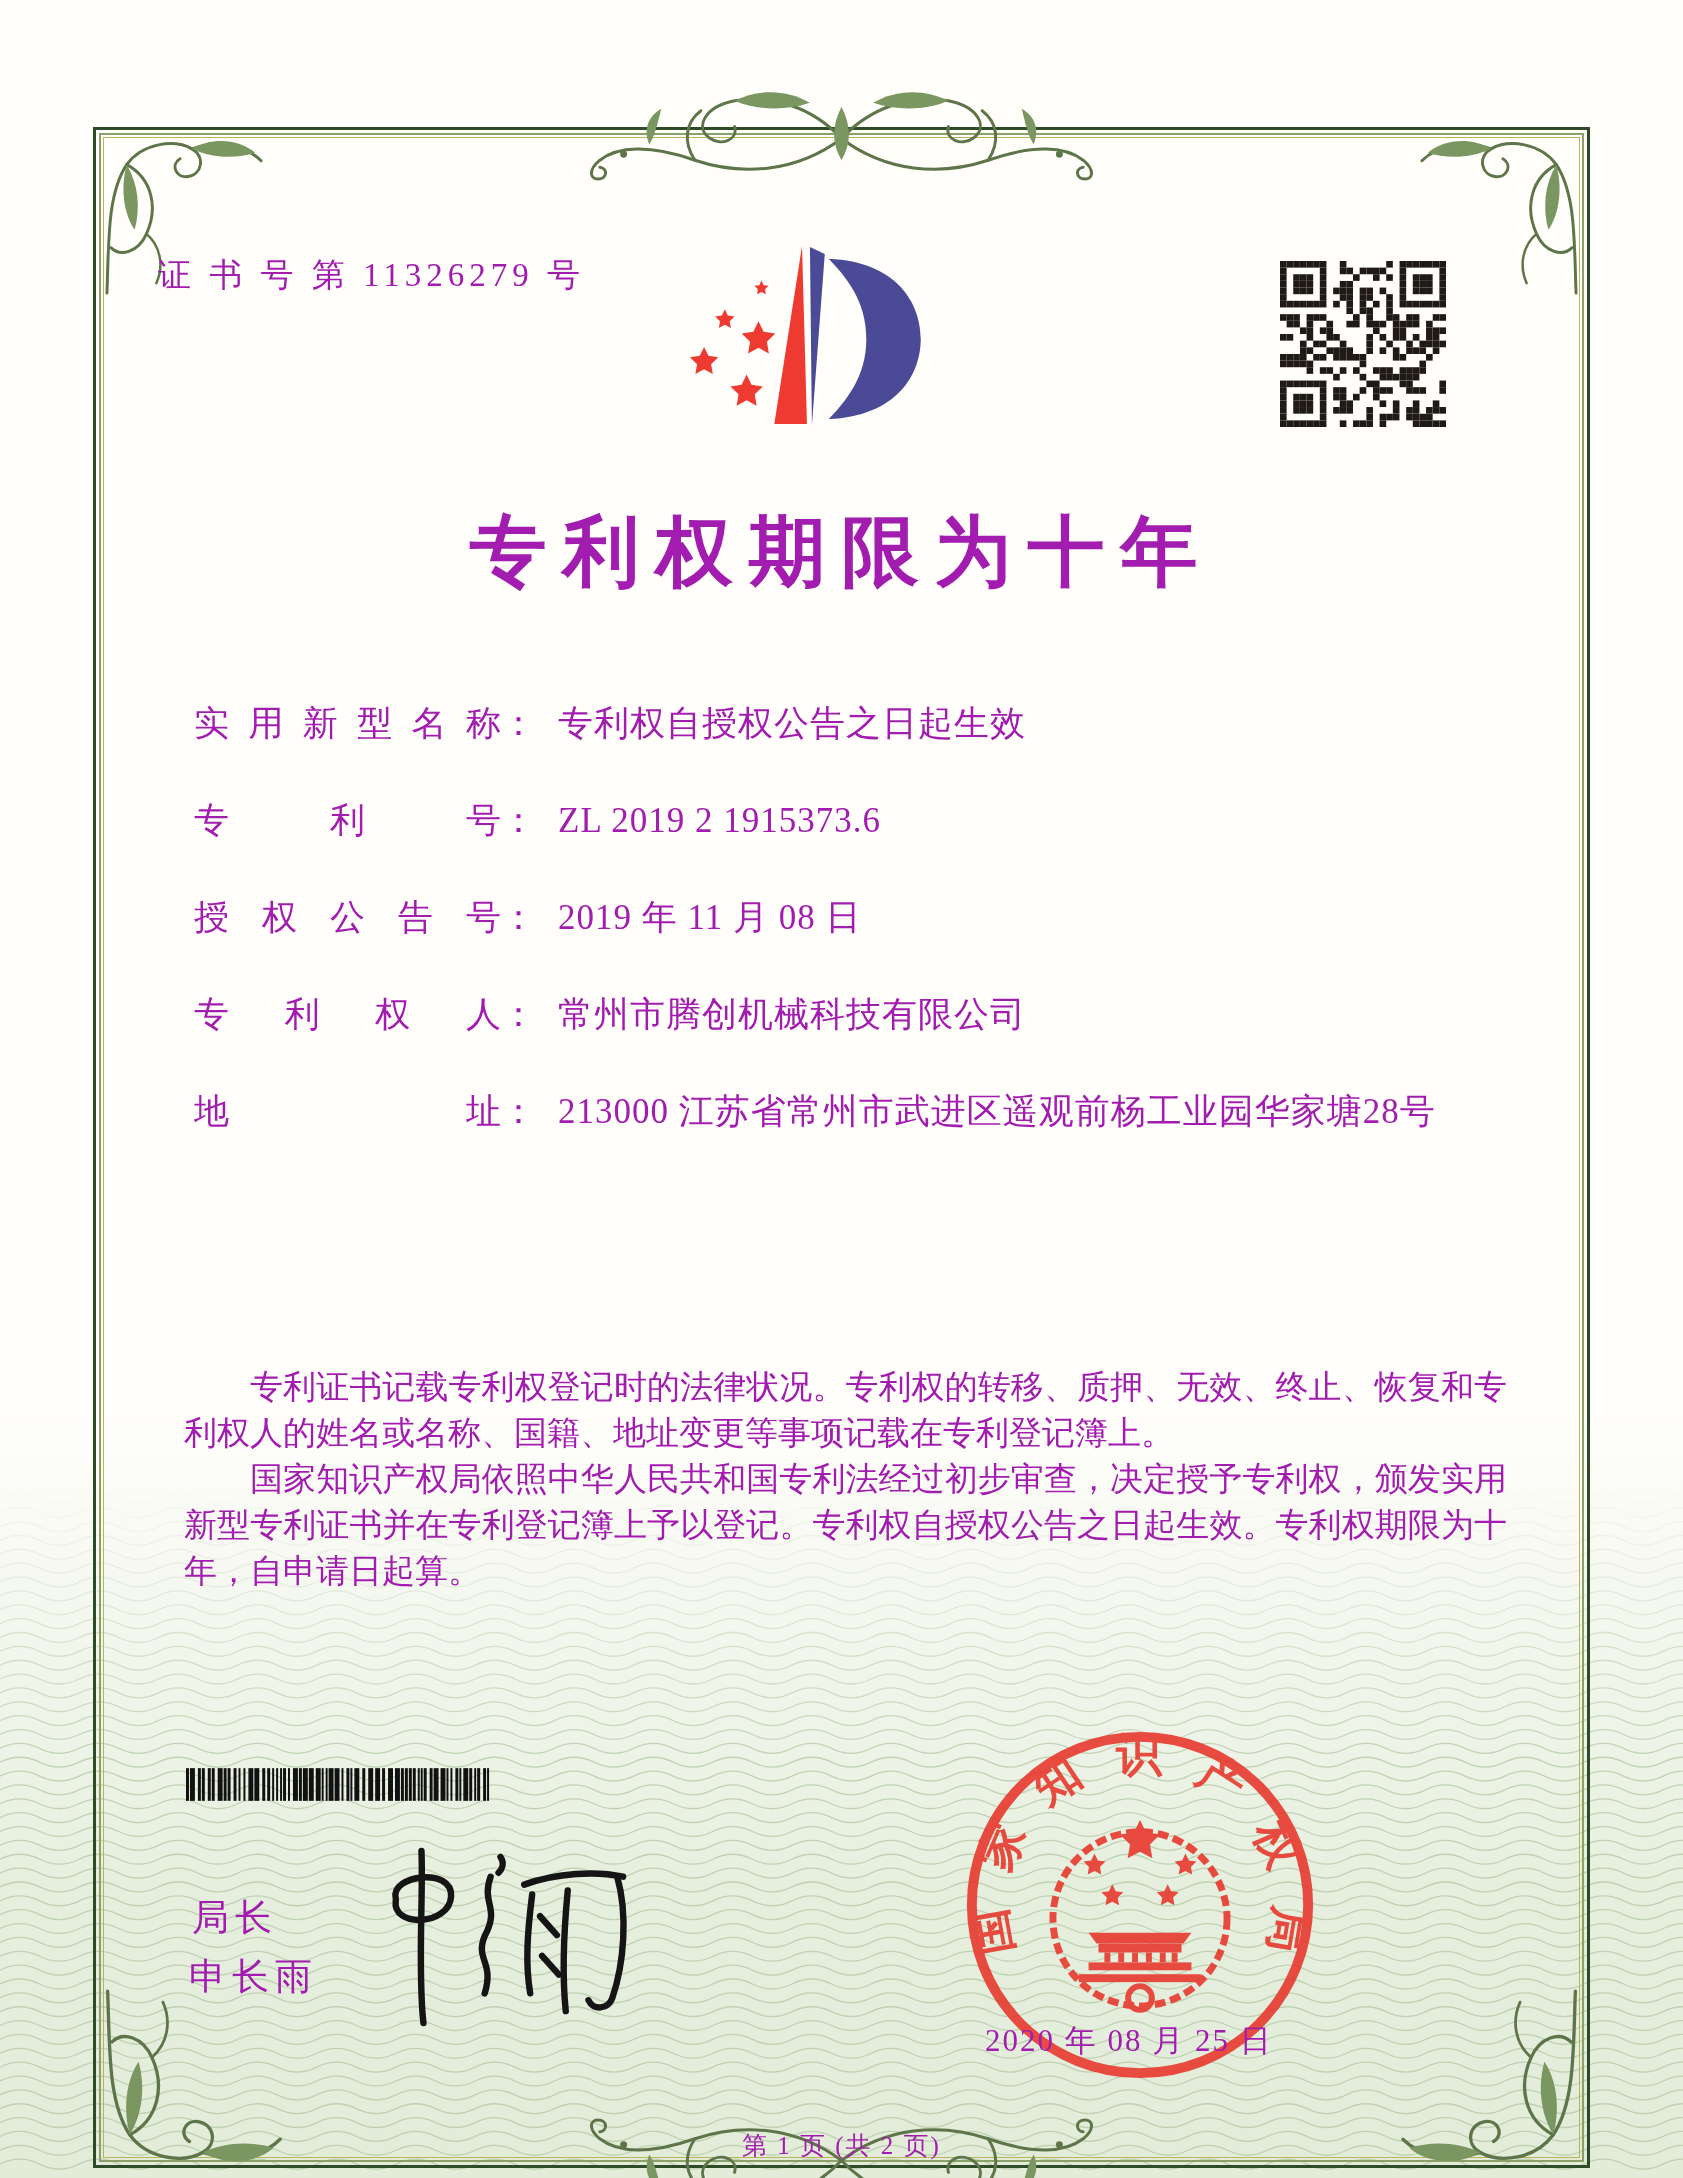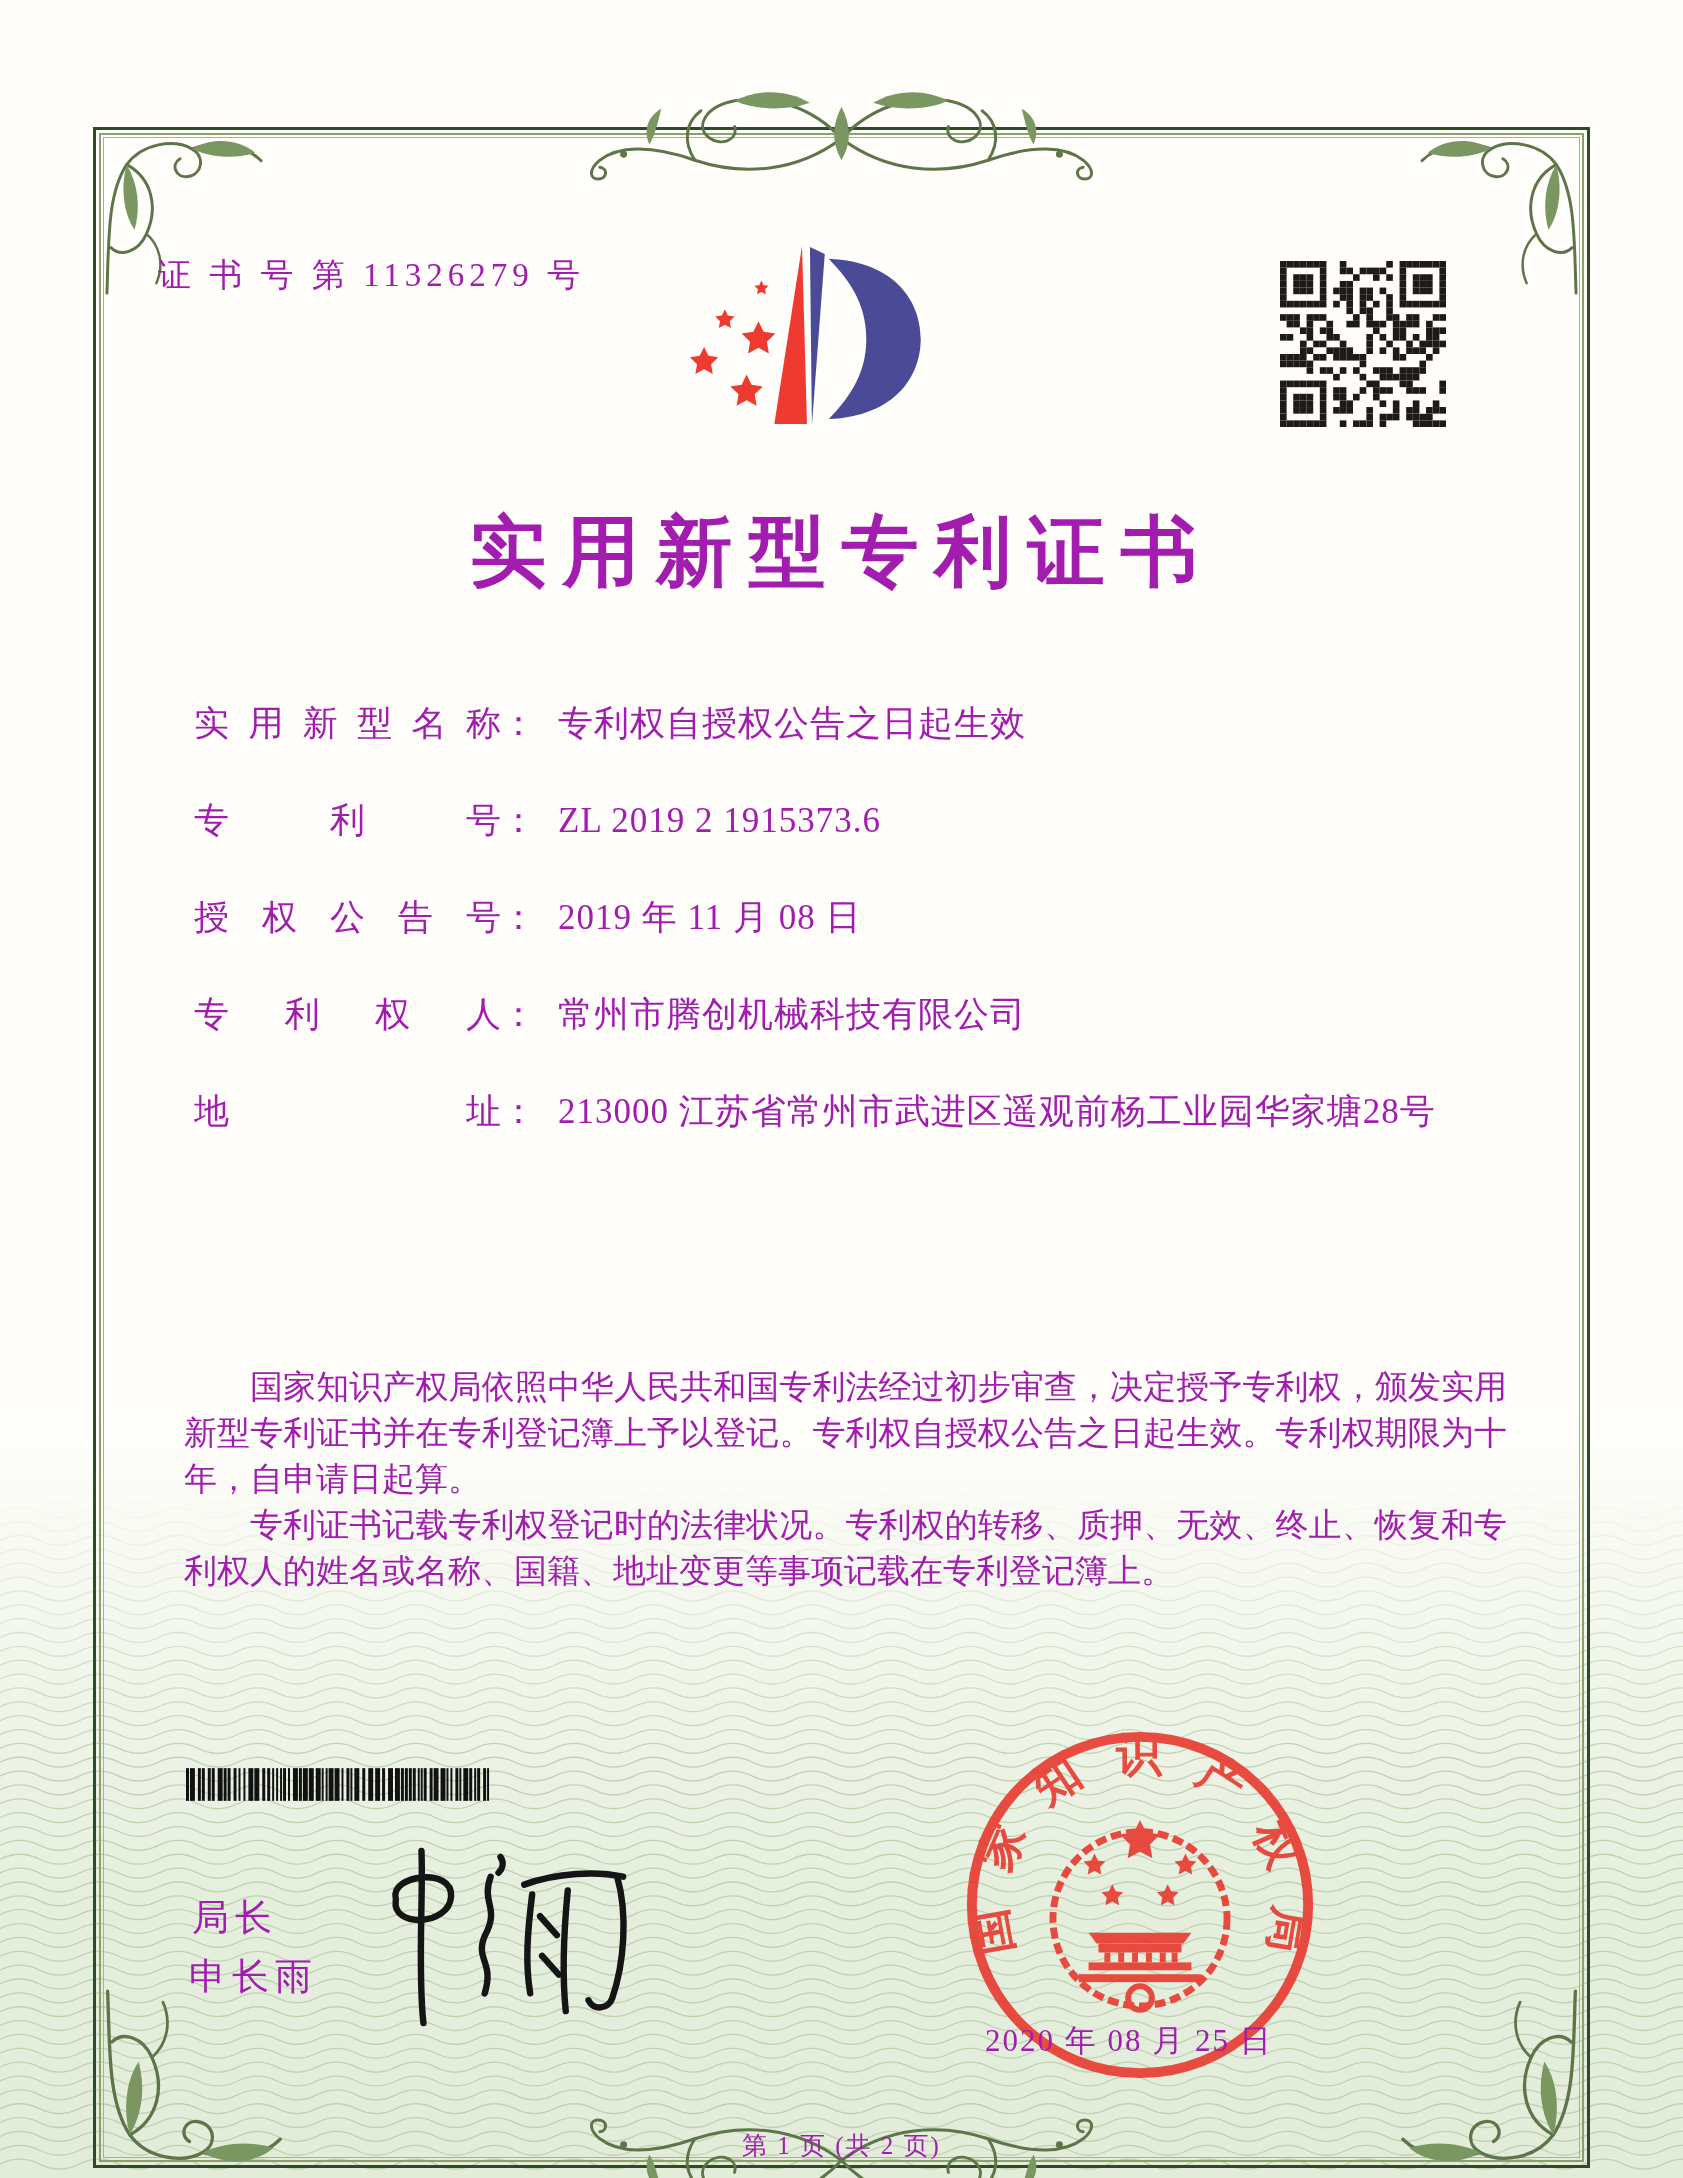--- a/index.html
+++ b/index.html
@@ -467,43 +467,43 @@
           <rect x="87.4" y="161.3" width="6.7" height="6.7"></rect>
           <rect x="100.8" y="161.3" width="6.7" height="6.7"></rect>
           <rect x="134.4" y="161.3" width="6.7" height="6.7"></rect>
           <rect x="141.1" y="161.3" width="6.7" height="6.7"></rect>
           <rect x="147.8" y="161.3" width="6.7" height="6.7"></rect>
           <rect x="154.6" y="161.3" width="6.7" height="6.7"></rect>
           <rect x="161.3" y="161.3" width="6.7" height="6.7"></rect>
         </g>
       </svg>
 
-    <div class="title">实用新型专利证书</div>
+    <div class="title">专利权期限为十年</div>
 
     <div class="fields">
       <div class="f-row">
         <span class="flabel">实用新型名称</span><span class="fcolon">：</span><span class="fvalue">专利权自授权公告之日起生效</span>
       </div>
       <div class="f-row">
         <span class="flabel">专利号</span><span class="fcolon">：</span><span class="fvalue">ZL 2019 2 1915373.6</span>
       </div>
       <div class="f-row">
         <span class="flabel">授权公告号</span><span class="fcolon">：</span><span class="fvalue">2019 年 11 月 08 日</span>
       </div>
       <div class="f-row">
         <span class="flabel">专利权人</span><span class="fcolon">：</span><span class="fvalue">常州市腾创机械科技有限公司</span>
       </div>
       <div class="f-row">
         <span class="flabel">地址</span><span class="fcolon">：</span><span class="fvalue">213000 江苏省常州市武进区遥观前杨工业园华家塘28号</span>
       </div>
     </div>
 
     <div class="paras">
+      <p>专利证书记载专利权登记时的法律状况。专利权的转移、质押、无效、终止、恢复和专利权人的姓名或名称、国籍、地址变更等事项记载在专利登记簿上。</p>
       <p>国家知识产权局依照中华人民共和国专利法经过初步审查，决定授予专利权，颁发实用新型专利证书并在专利登记簿上予以登记。专利权自授权公告之日起生效。专利权期限为十年，自申请日起算。</p>
-      <p>专利证书记载专利权登记时的法律状况。专利权的转移、质押、无效、终止、恢复和专利权人的姓名或名称、国籍、地址变更等事项记载在专利登记簿上。</p>
     </div>
 
     <svg class="barcode" width="309" height="33" viewBox="0 0 312 33">
         <g fill="#111">
           <rect x="0" y="0" width="3" height="33"></rect>
           <rect x="4" y="0" width="5" height="33"></rect>
           <rect x="12" y="0" width="3" height="33"></rect>
           <rect x="16" y="0" width="3" height="33"></rect>
           <rect x="22" y="0" width="3" height="33"></rect>
           <rect x="26" y="0" width="3" height="33"></rect>

